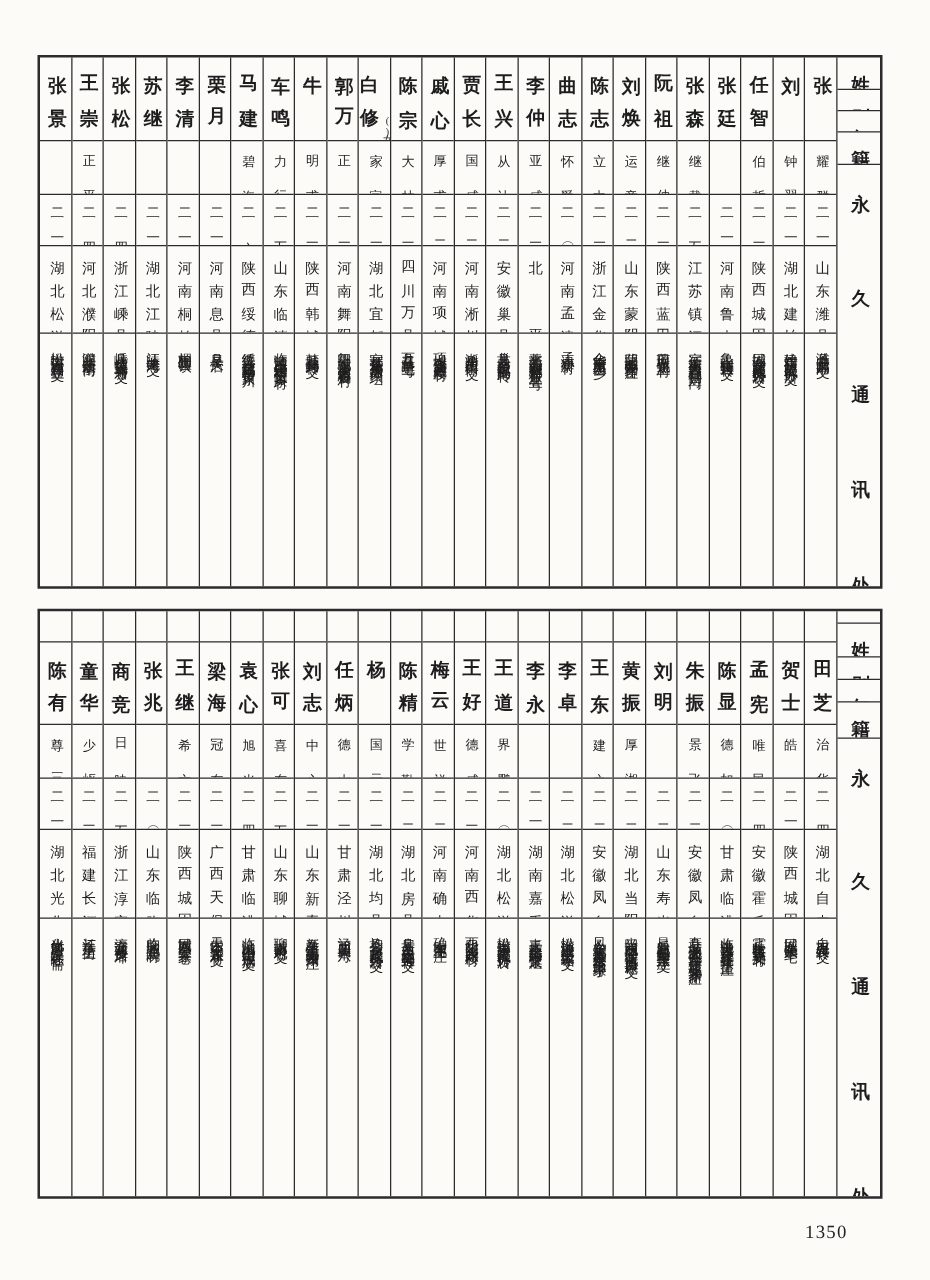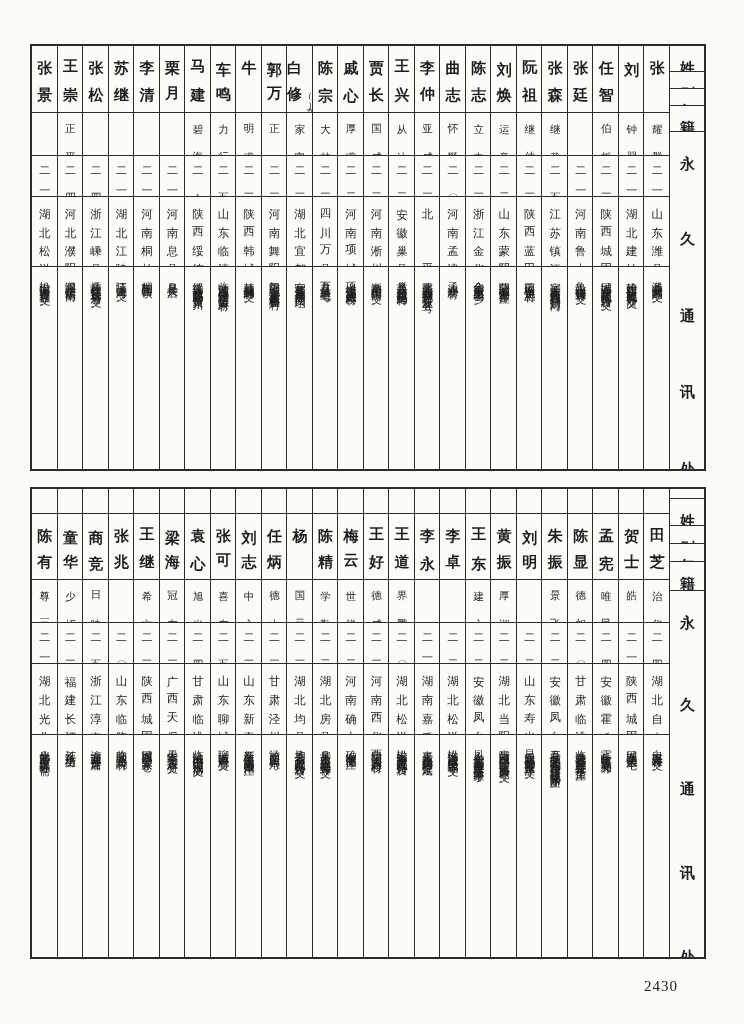--- a/index.html
+++ b/index.html
@@ -1037,14 +1037,14 @@
         </div>
     <div class="cell cell-origin">
           <span class="vtext">湖北光化</span>
         </div>
     <div class="cell cell-address">
           <span class="vtext">光化老河口罗汉寺陈仁斋</span>
         </div>
   </div>
     </div>
 
-  <div class="page-number">2430</div>
+  <div class="page-number">1350</div>
 </div>
 
 </body></html>

